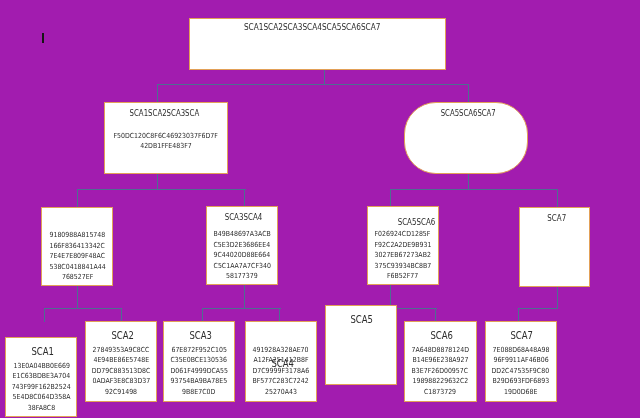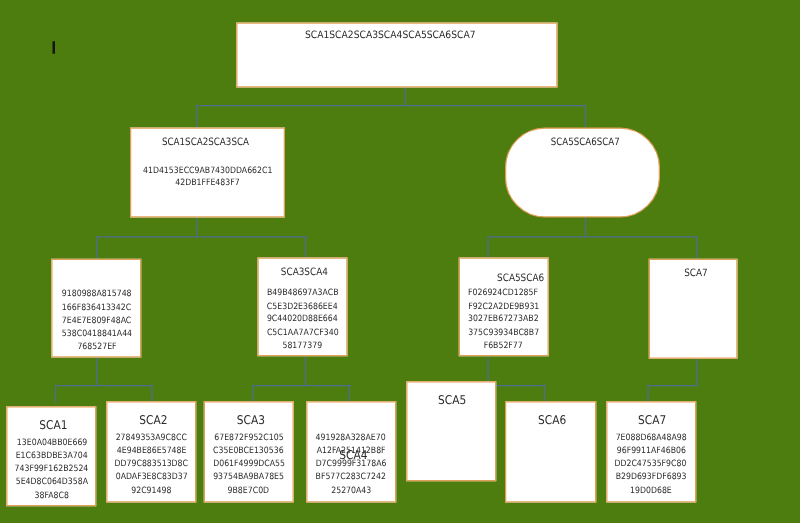--- a/index.html
+++ b/index.html
@@ -5,21 +5,21 @@
 <style>
   html, body {
     margin: 0;
     padding: 0;
     background: #ffffff;
   }
   #stage {
     position: relative;
     width: 640px;
     height: 418px;
-    background: #4d7c0f;
+    background: #a21caf;
     overflow: hidden;
     font-family: "DejaVu Sans", sans-serif;
     color: #2b2b2b;
   }
   .node {
     position: absolute;
     box-sizing: border-box;
     border: 1.1px solid #e2a057;
     background: #ffffff;
     text-align: center;
@@ -102,21 +102,21 @@
   <div class="link" style="left:517.6px;top:307.6px;width:40.6px;height:1.1px;"></div>
   <div class="link" style="left:517.6px;top:307.6px;width:1.1px;height:14.1px;"></div>
 
   <div class="node" style="left:189px;top:17.8px;width:256.5px;height:51.8px;">
     <div class="title-row" style="top:-1.90px;padding-right:11px;"><span class="node-title" style="font-size:8.1px;--sx:0.908;">SCA1SCA2SCA3SCA4SCA5SCA6SCA7</span></div>
   </div>
 
   <div class="node" style="left:103.9px;top:101.5px;width:123.8px;height:72.5px;">
     <div class="title-row" style="top:0.90px;padding-right:3px;"><span class="node-title" style="font-size:8.1px;--sx:0.862;">SCA1SCA2SCA3SCA</span></div>
     <div class="node-hashes" style="top:28.2px;">
-        <div class="hash-line"><span>41D4153ECC9AB7430DDA662C1</span></div>
+        <div class="hash-line"><span>F50DC120C8F6C46923037F6D7F</span></div>
         <div class="hash-line"><span>42DB1FFE483F7</span></div>
       </div>
   </div>
 
   <div class="node" style="left:403.7px;top:101.5px;width:124.4px;height:72.5px;border-radius:32px;">
     <div class="title-row" style="top:0.90px;padding-left:4px;"><span class="node-title" style="font-size:8.1px;--sx:0.855;">SCA5SCA6SCA7</span></div>
     <div class="node-hashes" style="top:28.2px;"></div>
   </div>
 
   <div class="node" style="left:41px;top:206.6px;width:72.3px;height:79.3px;">
@@ -149,21 +149,21 @@
         <div class="hash-line"><span>375C93934BC8B7</span></div>
         <div class="hash-line"><span>F6B52F77</span></div>
       </div>
   </div>
 
   <div class="node" style="left:518.8px;top:206.7px;width:71.7px;height:80.2px;">
     <div class="title-row" style="top:0.40px;padding-left:4px;"><span class="node-title" style="font-size:8.1px;--sx:0.875;">SCA7</span></div>
     <div class="node-hashes" style="top:22.5px;"></div>
   </div>
 
-  <div class="node leaf" style="left:5.4px;top:325px;width:71.9px;height:80.2px;">
+  <div class="node leaf" style="left:5.4px;top:337px;width:71.9px;height:80.2px;">
     <div class="title-row" style="top:3.70px;padding-left:2.5px;"><span class="node-title" style="font-size:9.6px;--sx:0.885;">SCA1</span></div>
     <div class="node-hashes" style="top:22.6px;">
         <div class="hash-line"><span>13E0A04BB0E669</span></div>
         <div class="hash-line"><span>E1C63BDBE3A704</span></div>
         <div class="hash-line"><span>743F99F162B2524</span></div>
         <div class="hash-line"><span>5E4D8C064D358A</span></div>
         <div class="hash-line"><span>38FA8C8</span></div>
       </div>
   </div>
 
@@ -199,20 +199,27 @@
         <div class="hash-line"><span>25270A43</span></div>
       </div>
   </div>
 
   <div class="node leaf" style="left:324.9px;top:305px;width:71.9px;height:80.2px;">
     <div class="title-row" style="top:3.70px;padding-left:2.5px;"><span class="node-title" style="font-size:9.6px;--sx:0.885;">SCA5</span></div>
   </div>
 
   <div class="node leaf" style="left:403.9px;top:321.4px;width:72.7px;height:80.2px;">
     <div class="title-row" style="top:3.70px;padding-left:2.5px;"><span class="node-title" style="font-size:9.6px;--sx:0.885;">SCA6</span></div>
+    <div class="node-hashes" style="top:22.6px;">
+        <div class="hash-line"><span>7A648D8878124D</span></div>
+        <div class="hash-line"><span>B14E96E238A927</span></div>
+        <div class="hash-line"><span>B3E7F26D00957C</span></div>
+        <div class="hash-line"><span>198988229632C2</span></div>
+        <div class="hash-line"><span>C1873729</span></div>
+      </div>
   </div>
 
   <div class="node leaf" style="left:484.5px;top:321.4px;width:72.5px;height:80.2px;">
     <div class="title-row" style="top:3.70px;padding-left:2.5px;"><span class="node-title" style="font-size:9.6px;--sx:0.885;">SCA7</span></div>
     <div class="node-hashes" style="top:22.6px;">
         <div class="hash-line"><span>7E088D68A48A98</span></div>
         <div class="hash-line"><span>96F9911AF46B06</span></div>
         <div class="hash-line"><span>DD2C47535F9C80</span></div>
         <div class="hash-line"><span>B29D693FDF6893</span></div>
         <div class="hash-line"><span>19D0D68E</span></div>

